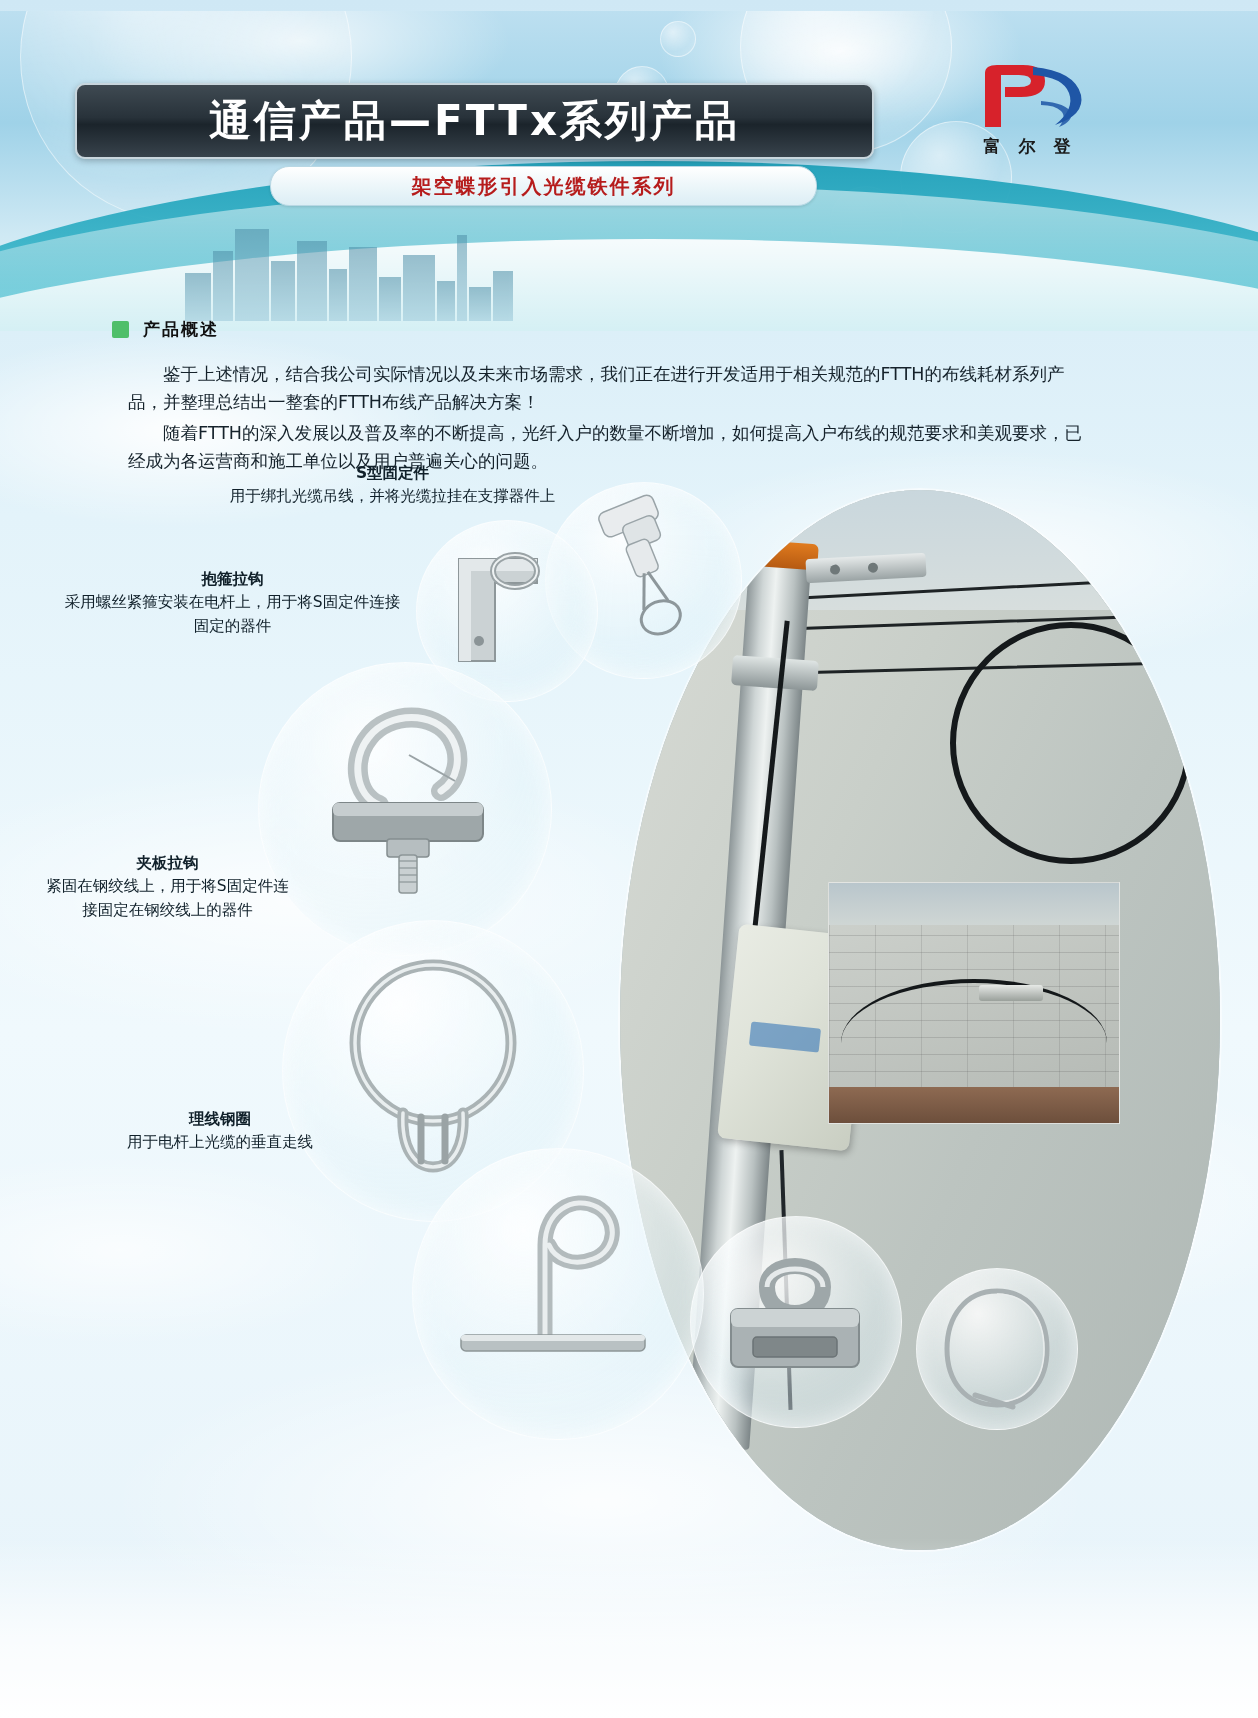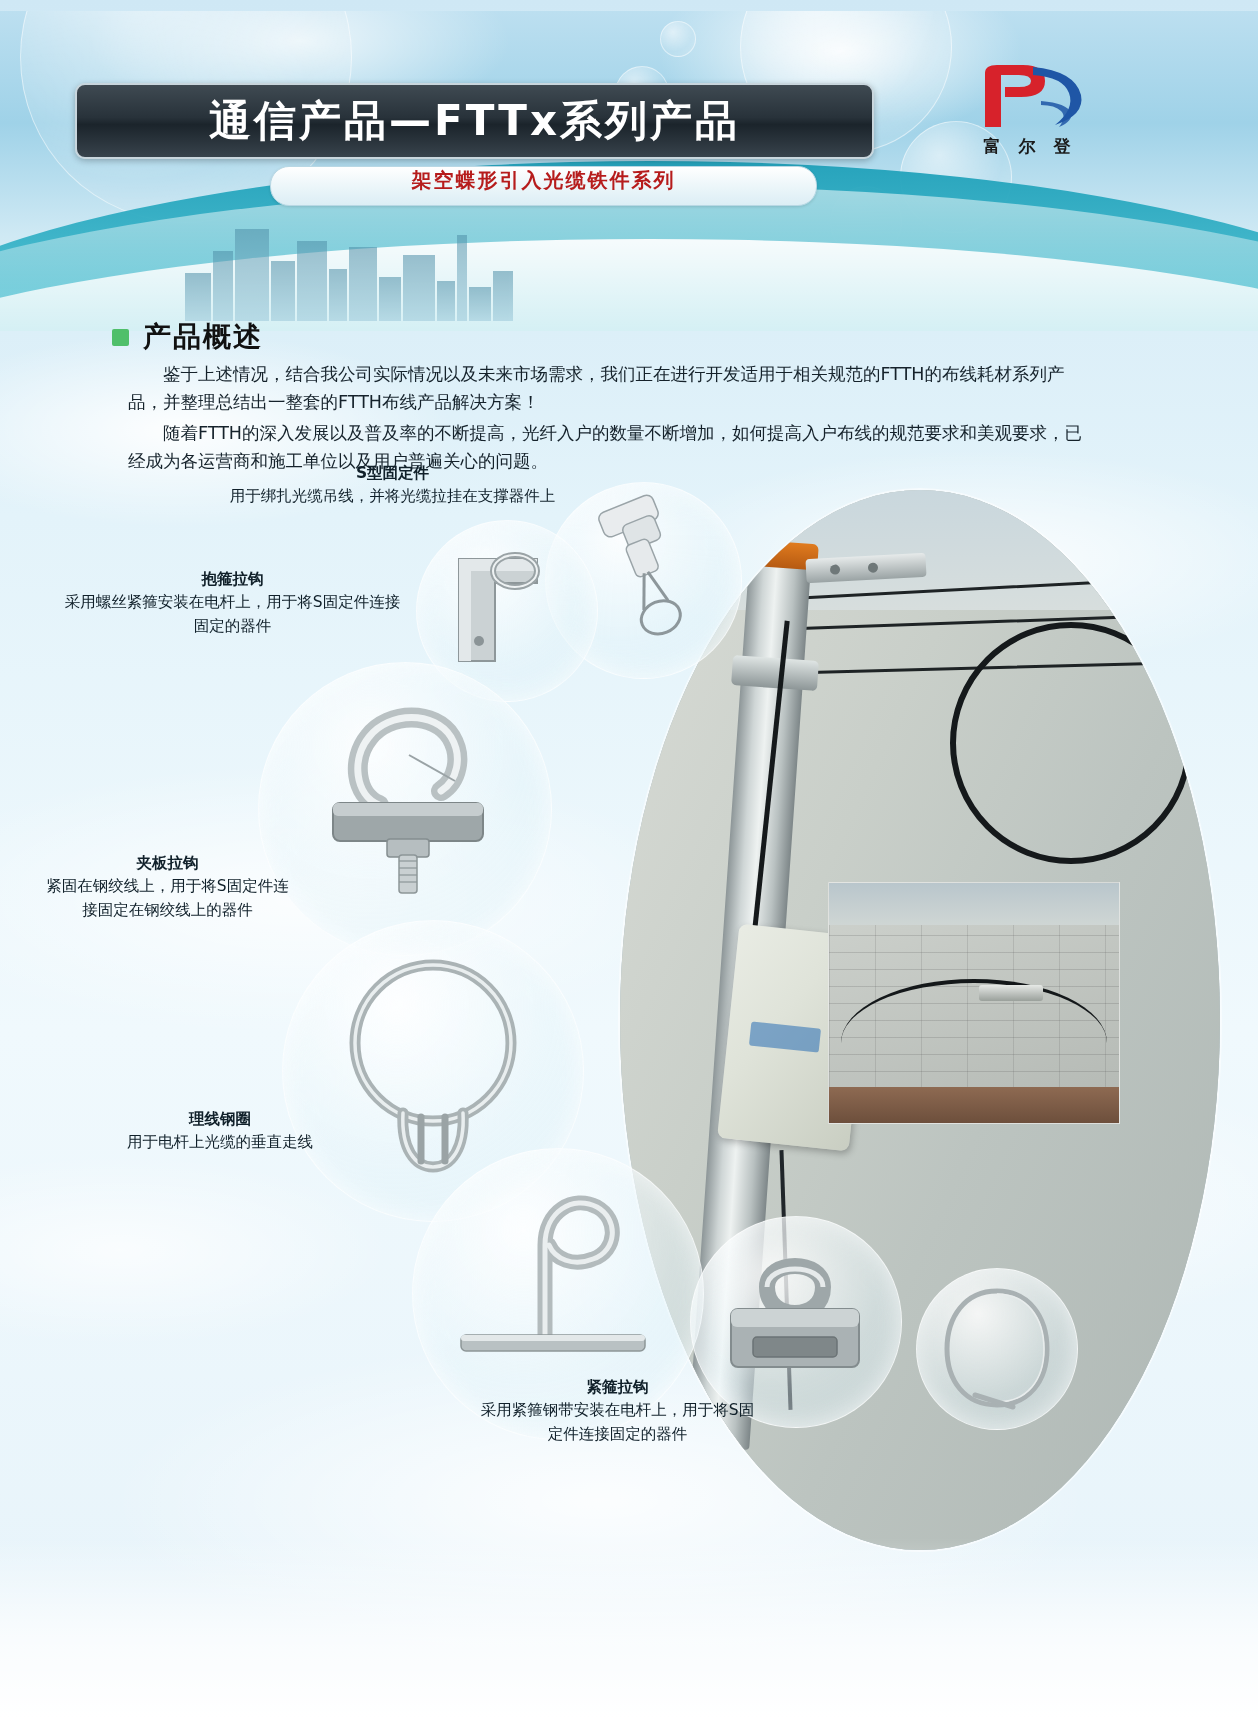--- a/index.html
+++ b/index.html
@@ -122,21 +122,21 @@
     font-family: "DejaVu Sans", "Liberation Sans", sans-serif;
   }
   .subtitle-plate {
     position: absolute;
     left: 270px; top: 155px;
     width: 545px; height: 38px;
     border-radius: 19px;
     background: linear-gradient(180deg, #ffffff 0%, #eef7fa 45%, #dceef5 100%);
     border: 1px solid #b9d8e4;
     display: flex;
-    align-items: flex-start;
+    align-items: center;
     justify-content: center;
     box-shadow: 0 1px 3px rgba(0,0,0,0.12);
   }
   .subtitle-plate span {
     color: #b61c1c;
     font-size: 20px;
     font-weight: bold;
     letter-spacing: 2px;
   }
 
@@ -167,21 +167,21 @@
     display: flex;
     align-items: center;
     gap: 14px;
   }
   .section-square {
     width: 17px; height: 17px;
     background: #4fbf6a;
     border-radius: 2px;
   }
   .section-head .title {
-    font-size: 28px;
+    font-size: 17px;
     font-weight: bold;
     color: #111;
     letter-spacing: 2px;
     font-family: Liberation Serif, serif;
   }
 
   .paragraphs {
     position: absolute;
     left: 128px; top: 360px;
     width: 960px;
@@ -554,24 +554,20 @@
 
   <div class="prod-circle pc-tight">
     <svg width="210" height="210" viewBox="0 0 210 210" class="item">
       <path d="M76 70 C76 42 132 42 132 70 C132 88 118 96 104 96 C90 96 76 88 76 70 Z" fill="none" stroke="#9ea7a9" stroke-width="16" stroke-linecap="round"></path>
       <path d="M76 70 C76 46 132 46 132 70" fill="none" stroke="#e6eaeb" stroke-width="5"></path>
       <rect x="40" y="92" width="128" height="58" rx="7" fill="#aab2b4" stroke="#838c8e" stroke-width="2"></rect>
       <rect x="40" y="92" width="128" height="18" rx="6" fill="#ccd3d4"></rect>
       <rect x="62" y="120" width="84" height="20" rx="4" fill="#7f8789" stroke="#6b7375" stroke-width="1.5"></rect>
     </svg>
   </div>
-  <div class="caption cap-tight">
-    <div class="name">紧箍拉钩</div>
-    <div class="desc">采用紧箍钢带安装在电杆上，用于将S固定件连接固定的器件</div>
-  </div>
 
   <div class="prod-circle pc-band">
     <svg width="160" height="160" viewBox="0 0 160 160" class="item">
       <path d="M80 22 C112 22 130 48 130 80 C130 112 112 136 80 136 C48 136 30 112 30 80 C30 48 48 22 80 22" fill="none" stroke="#a9b1b3" stroke-width="5"></path>
       <path d="M80 25 C110 25 127 49 127 80 C127 111 110 133 80 133" fill="none" stroke="#e8ecec" stroke-width="1.6"></path>
       <path d="M58 126 L96 138" stroke="#a9b1b3" stroke-width="5" stroke-linecap="round"></path>
     </svg>
   </div>
 
   <div class="bottom-fade"></div>

